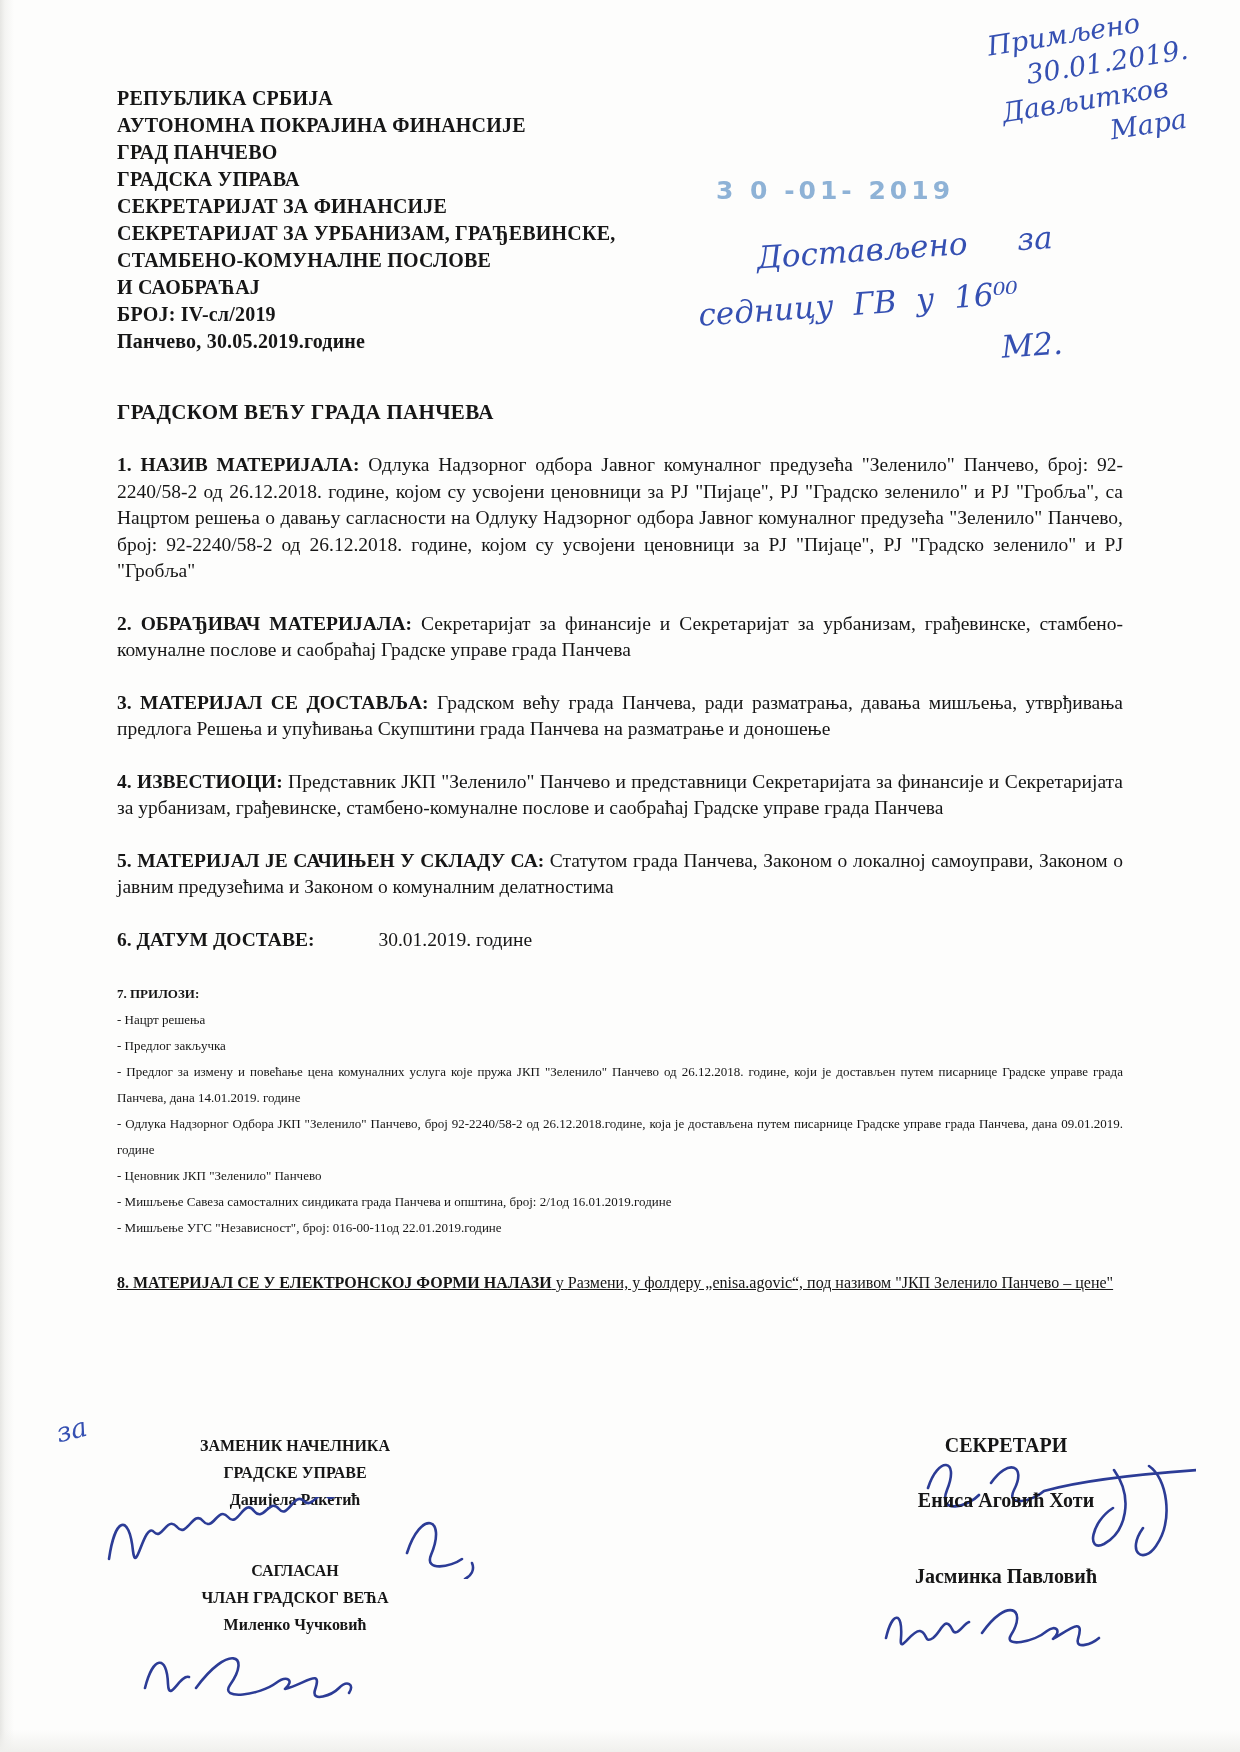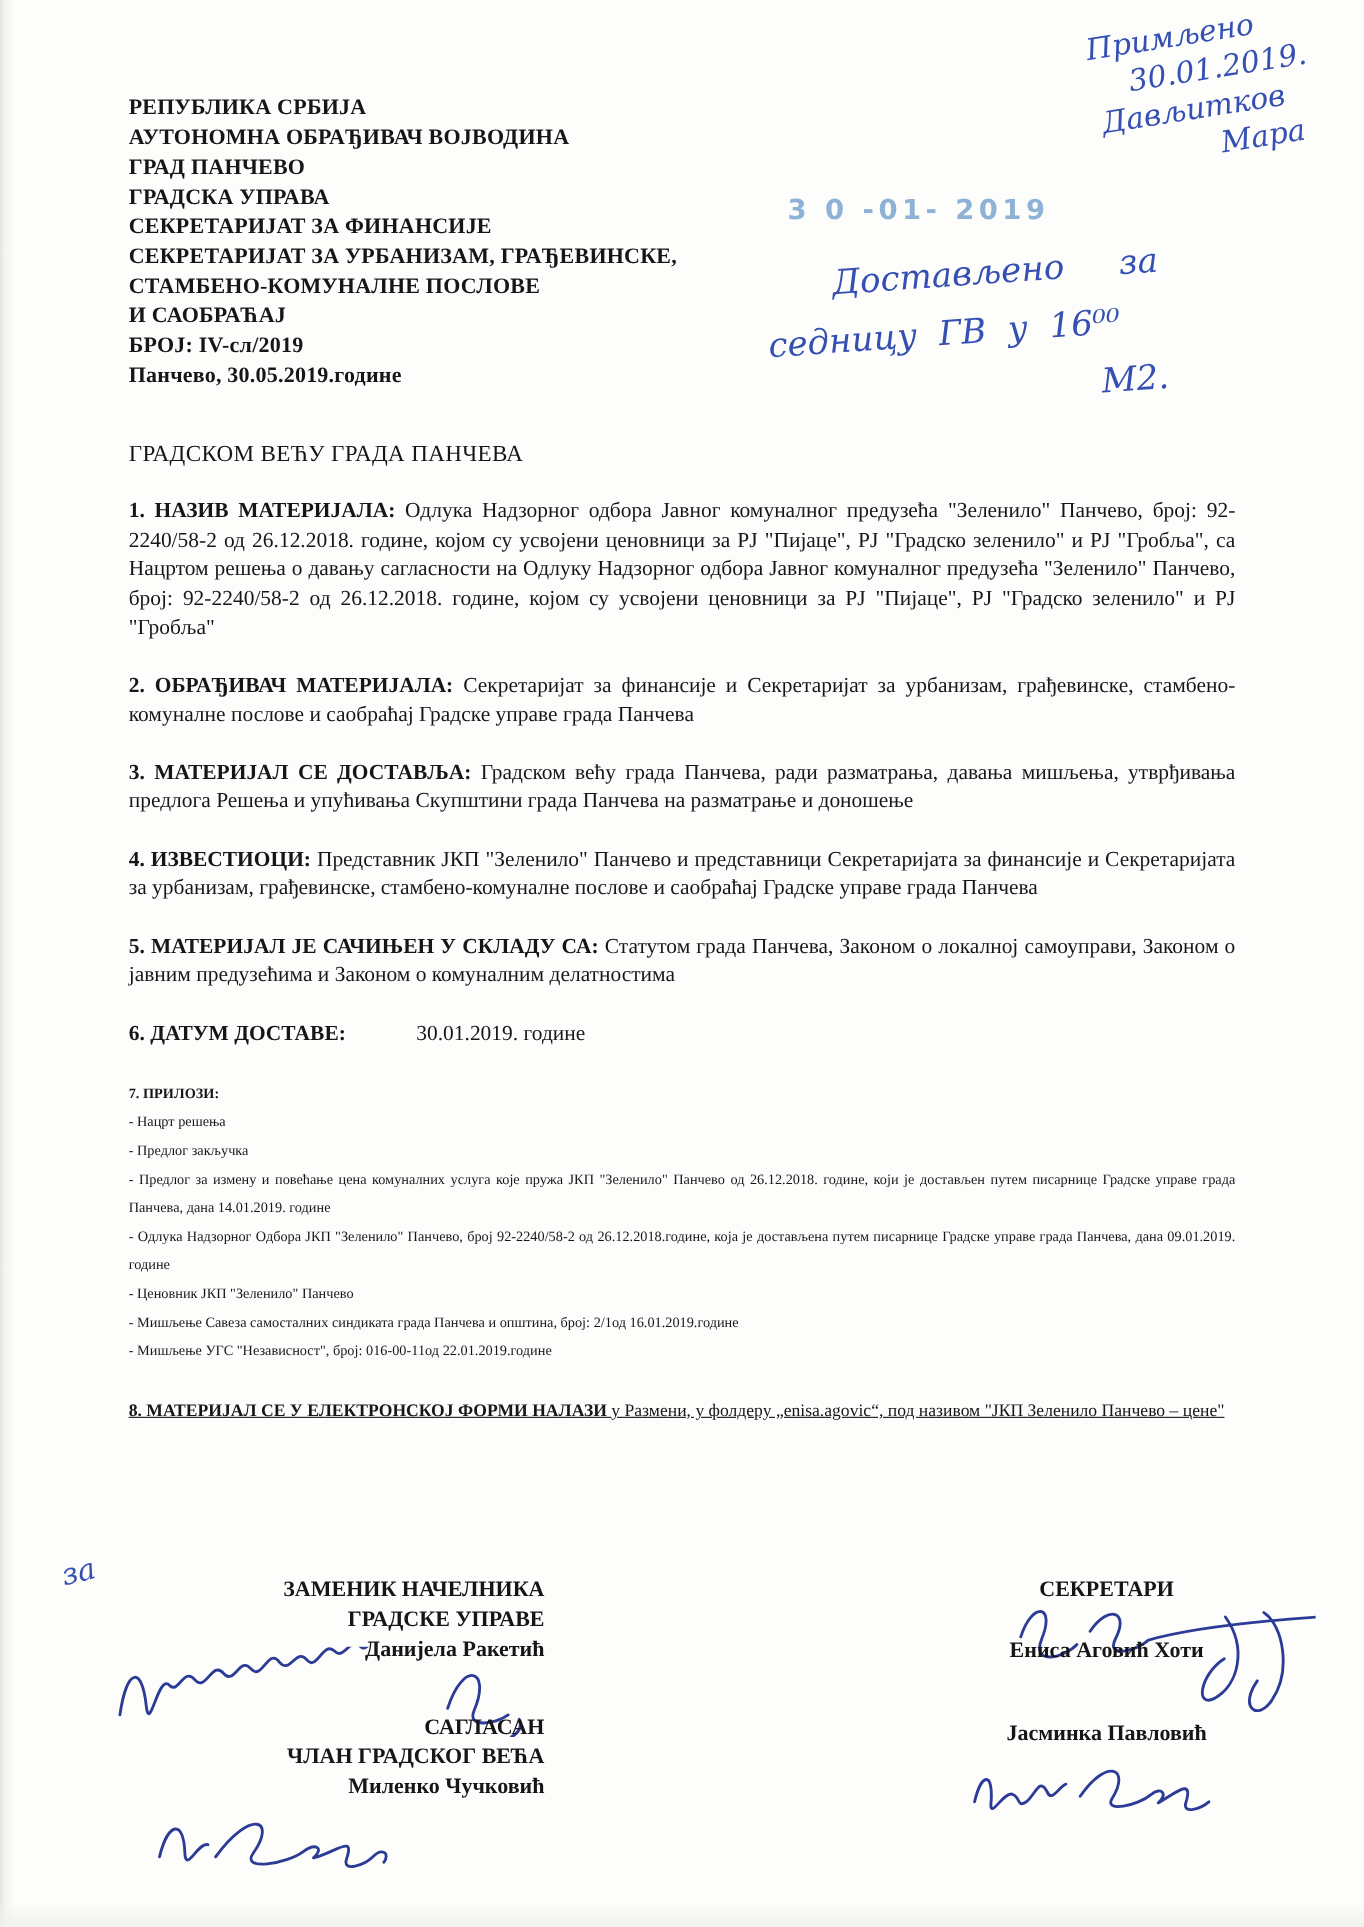--- a/index.html
+++ b/index.html
@@ -25,21 +25,21 @@
 
   .content {
     position:absolute; left:117px; top:85px; width:1006px;
   }
 
   .doc-header p {
     margin:0; font-weight:bold; font-size:20px; line-height:27px;
     letter-spacing:0.2px; white-space:nowrap;
   }
   .addressee {
-    margin:44px 0 12px 0; font-weight:normal; font-size:21px; line-height:27px;
+    margin:44px 0 12px 0; font-weight:bold; font-size:21px; line-height:27px;
     letter-spacing:0.3px;
   }
 
   .item {
     margin:26px 0 0 0; font-size:19.5px; line-height:26.5px;
     text-align:justify;
   }
   .item .lbl { font-weight:bold; }
   .date-item { text-align:left; }
   .date-item .value { margin-left:64px; }
@@ -86,21 +86,21 @@
 
   .footer-note {
     position:absolute; left:56px; top:1414px;
     transform:rotate(-14deg);
     font-size:27px;
   }
 
   
   .sig-left {
     position:absolute; left:95px; top:1432px; width:400px;
-    text-align:right; font-size:20px; line-height:27px; font-weight:bold;
+    text-align:center; font-size:16px; line-height:27px; font-weight:bold;
   }
   .sig-left p { margin:0; }
   .sig-right {
     position:absolute; left:816px; top:1432px; width:380px;
     text-align:center; font-size:20px; line-height:27px; font-weight:bold;
   }
   .sig-right p { margin:0; }
   .sig-svg { display:block; }
   svg.sig path {
     fill:none; stroke:#2c3c96; stroke-width:2.6;
@@ -131,21 +131,21 @@
 <div class="ink delivery-note">
   <p class="dn-l1">Достављено за</p>
   <p class="dn-l2">седницу ГВ у 16⁰⁰</p>
   <p class="dn-l3">М2.</p>
 </div>
 
 <div class="content">
 
   <div class="doc-header">
     <p>РЕПУБЛИКА СРБИЈА</p>
-    <p>АУТОНОМНА ОБРАЂИВАЧ ВОЈВОДИНА</p>
+    <p>АУТОНОМНА ПОКРАЈИНА ФИНАНСИЈЕ</p>
     <p>ГРАД ПАНЧЕВО</p>
     <p>ГРАДСКА УПРАВА</p>
     <p>СЕКРЕТАРИЈАТ ЗА ФИНАНСИЈЕ</p>
     <p>СЕКРЕТАРИЈАТ ЗА УРБАНИЗАМ, ГРАЂЕВИНСКЕ,</p>
     <p>СТАМБЕНО-КОМУНАЛНЕ ПОСЛОВЕ</p>
     <p>И САОБРАЋАЈ</p>
     <p>БРОЈ: IV-сл/2019</p>
     <p>Панчево, 30.05.2019.године</p>
   </div>
 

